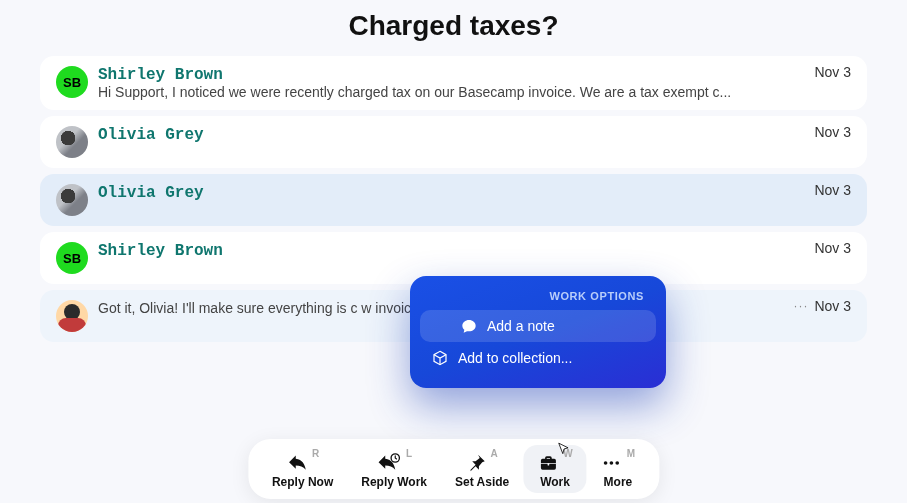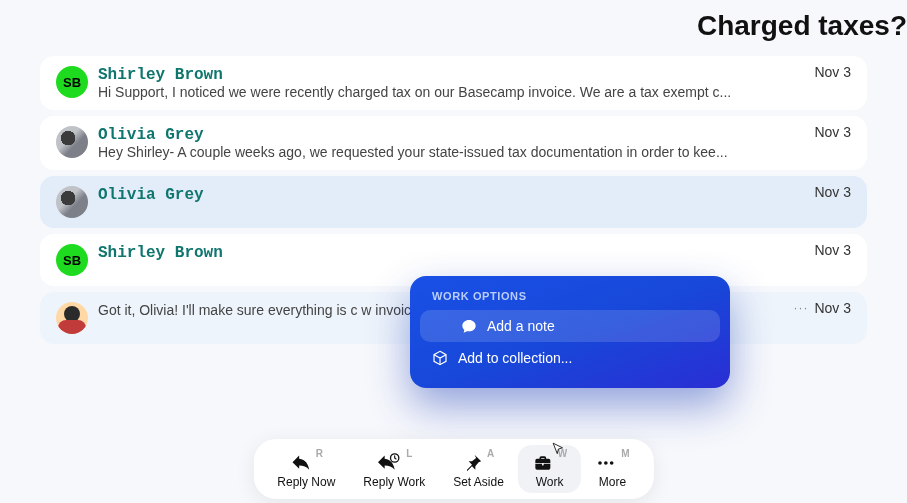--- a/index.html
+++ b/index.html
@@ -5,21 +5,21 @@
   * { box-sizing: border-box; margin: 0; padding: 0; }
   body {
     font-family: -apple-system, BlinkMacSystemFont, "Segoe UI", Helvetica, Arial, sans-serif;
     background: #f7f8fc;
     width: 907px;
     height: 503px;
     overflow: hidden;
     position: relative;
   }
   .page-title {
-    text-align: right;
+    text-align: center;
     font-size: 28px;
     font-weight: 800;
     color: #111;
     padding: 10px 0 14px 0;
   }
   .thread {
     padding: 0 40px;
   }
   .msg {
     display: flex;
@@ -116,38 +116,39 @@
   }
   .tool .key {
     font-size: 10px;
     color: #aaa;
     font-weight:600;
     align-self:flex-start;
     margin-top:-1px;
   }
   .tool-label {
     font-size: 12px;
-    font-weight: 400;
+    font-weight: 700;
     color: #111;
     margin-top: 2px;
   }
   .cursor-dot{
     position:absolute; top:-3px; right:16px; width:14px; height:14px;
   }
   
   .popup {
     position: absolute;
     left: 410px;
     top: 276px;
-    width: 320px;
+    width: 256px;
     background: linear-gradient(160deg,#1a50e6 0%, #1748d9 50%, #2a2ed4 100%);
     border-radius: 16px;
     box-shadow: 0 18px 40px rgba(25,60,180,0.45);
     padding: 14px 10px 14px 10px;
     color:#fff;
+    text-align:right;
   }
   .popup-header{
     font-size: 11px;
     letter-spacing: 0.6px;
     font-weight:700;
     color:#b9cdfa;
     padding: 0 12px 8px 12px;
   }
   .popup-item{
     display:flex;
@@ -181,21 +182,20 @@
         <div class="preview">Hi Support, I noticed we were recently charged tax on our Basecamp invoice. We are a tax exempt c...</div>
       </div>
       <div class="date">
         <span>Nov 3</span>
       </div>
     </div>
     <div class="msg">
       <div class="avatar og"></div>
       <div class="msg-body">
         <div class="sender">Olivia Grey</div>
-        <div class="preview">Hey Shirley- A couple weeks ago, we requested your state-issued tax documentation in order to kee...</div>
       </div>
       <div class="date">
         <span>Nov 3</span>
       </div>
     </div>
     <div class="msg highlight">
       <div class="avatar og"></div>
       <div class="msg-body">
         <div class="sender">Olivia Grey</div>
       </div>

